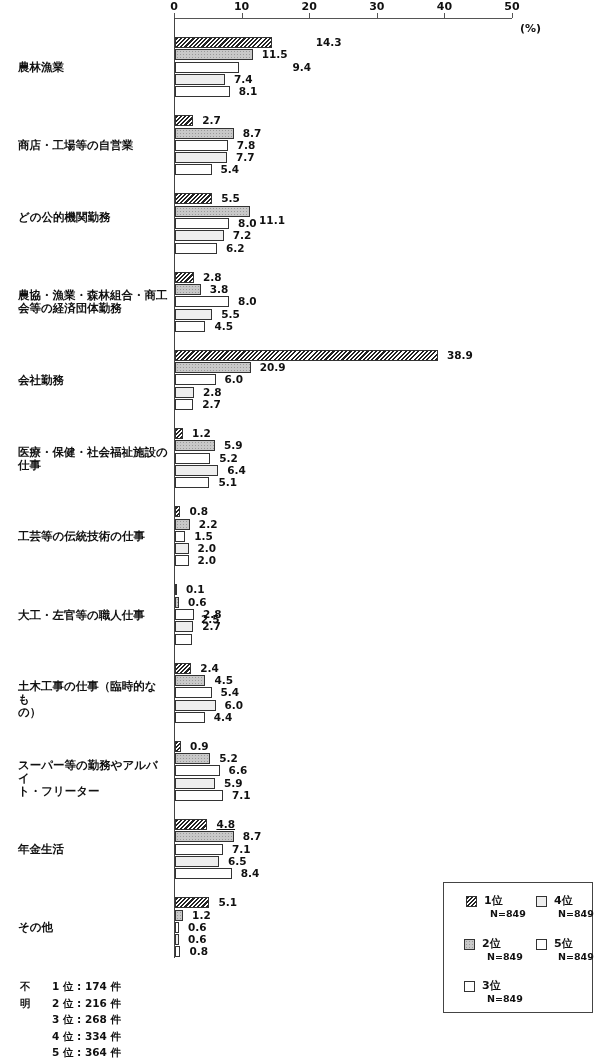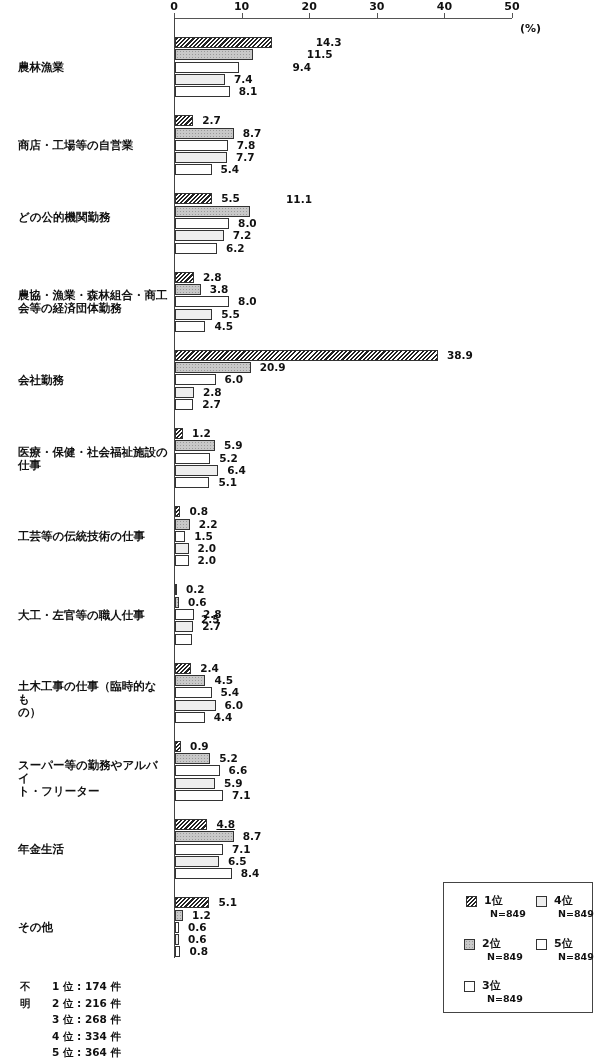--- a/index.html
+++ b/index.html
@@ -86,41 +86,41 @@
         <div>年金生活</div>
       </div>
       <div class="cat-label" style="top: 921.45px;">
         <div>その他</div>
       </div>
     </div>
   <div id="bars">
       <div class="bar r1" style="top: 37px; width: 96.668px;"></div>
       <div class="val" style="top: 37px; left: 280.668px; margin-left: 35px;">14.3</div>
       <div class="bar r2" style="top: 49.3px; width: 77.74px;"></div>
-      <div class="val" style="top: 49.3px; left: 261.74px; margin-left: 45px;">11.5</div>
+      <div class="val" style="top: 49.3px; left: 261.74px;">11.5</div>
       <div class="bar r3" style="top: 61.6px; width: 63.544px;"></div>
       <div class="val" style="top: 61.6px; left: 247.544px; padding-left: 45px;">9.4</div>
       <div class="bar r4" style="top: 73.9px; width: 50.024px;"></div>
       <div class="val" style="top: 73.9px; left: 234.024px;">7.4</div>
       <div class="bar r5" style="top: 86.2px; width: 54.756px;"></div>
       <div class="val" style="top: 86.2px; left: 238.756px;">8.1</div>
       <div class="bar r1" style="top: 115.2px; width: 18.252px;"></div>
       <div class="val" style="top: 115.2px; left: 202.252px;">2.7</div>
       <div class="bar r2" style="top: 127.5px; width: 58.812px;"></div>
       <div class="val" style="top: 127.5px; left: 242.812px;">8.7</div>
       <div class="bar r3" style="top: 139.8px; width: 52.728px;"></div>
       <div class="val" style="top: 139.8px; left: 236.728px;">7.8</div>
       <div class="bar r4" style="top: 152.1px; width: 52.052px;"></div>
       <div class="val" style="top: 152.1px; left: 236.052px;">7.7</div>
       <div class="bar r5" style="top: 164.4px; width: 36.504px;"></div>
       <div class="val" style="top: 164.4px; left: 220.504px;">5.4</div>
       <div class="bar r1" style="top: 193.4px; width: 37.18px;"></div>
       <div class="val" style="top: 193.4px; left: 221.18px;">5.5</div>
       <div class="bar r2" style="top: 205.7px; width: 75.036px;"></div>
-      <div class="val" style="top: 194px; left: 259.036px; margin-left: 27px;">11.1</div>
+      <div class="val" style="top: 215px; left: 259.036px;">11.1</div>
       <div class="bar r3" style="top: 218px; width: 54.08px;"></div>
       <div class="val" style="top: 218px; left: 238.08px;">8.0</div>
       <div class="bar r4" style="top: 230.3px; width: 48.672px;"></div>
       <div class="val" style="top: 230.3px; left: 232.672px;">7.2</div>
       <div class="bar r5" style="top: 242.6px; width: 41.912px;"></div>
       <div class="val" style="top: 242.6px; left: 225.912px;">6.2</div>
       <div class="bar r1" style="top: 271.6px; width: 18.928px;"></div>
       <div class="val" style="top: 271.6px; left: 202.928px;">2.8</div>
       <div class="bar r2" style="top: 283.9px; width: 25.688px;"></div>
       <div class="val" style="top: 283.9px; left: 209.688px;">3.8</div>
@@ -154,21 +154,21 @@
       <div class="val" style="top: 506.2px; left: 189.408px;">0.8</div>
       <div class="bar r2" style="top: 518.5px; width: 14.872px;"></div>
       <div class="val" style="top: 518.5px; left: 198.872px;">2.2</div>
       <div class="bar r3" style="top: 530.8px; width: 10.14px;"></div>
       <div class="val" style="top: 530.8px; left: 194.14px;">1.5</div>
       <div class="bar r4" style="top: 543.1px; width: 13.52px;"></div>
       <div class="val" style="top: 543.1px; left: 197.52px;">2.0</div>
       <div class="bar r5" style="top: 555.4px; width: 13.52px;"></div>
       <div class="val" style="top: 555.4px; left: 197.52px;">2.0</div>
       <div class="bar r1" style="top: 584.4px; width: 2px;"></div>
-      <div class="val" style="top: 584.4px; left: 186px;">0.2</div>
+      <div class="val" style="top: 584.4px; left: 186px;">0.1</div>
       <div class="bar r2" style="top: 596.7px; width: 4.056px;"></div>
       <div class="val" style="top: 596.7px; left: 188.056px;">0.6</div>
       <div class="bar r3" style="top: 609px; width: 18.928px;"></div>
       <div class="val" style="top: 609px; left: 202.928px;">2.8</div>
       <div class="bar r4" style="top: 621.3px; width: 18.252px;"></div>
       <div class="val" style="top: 621.3px; left: 202.252px;">2.7</div>
       <div class="bar r5" style="top: 633.6px; width: 16.9px;"></div>
       <div class="val" style="top: 614px; left: 200.9px;">2.5</div>
       <div class="bar r1" style="top: 662.6px; width: 16.224px;"></div>
       <div class="val" style="top: 662.6px; left: 200.224px;">2.4</div>

